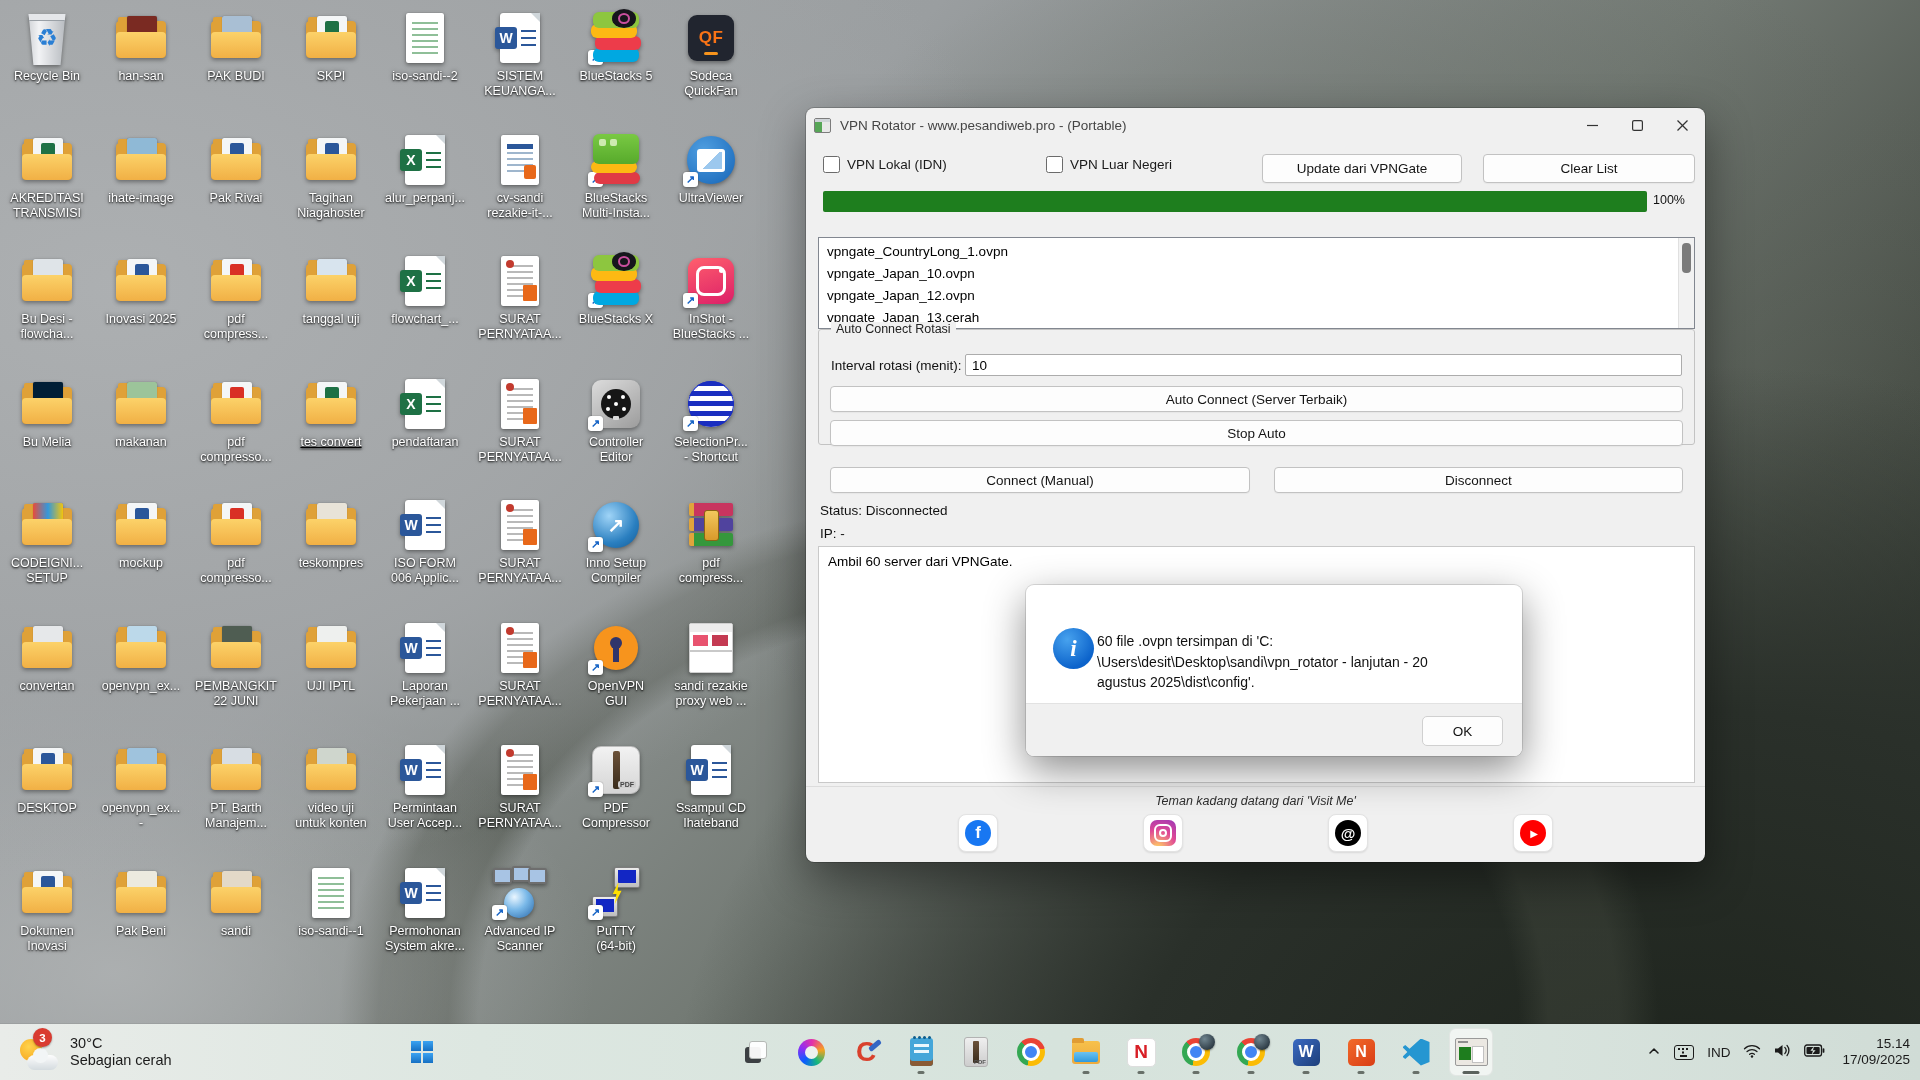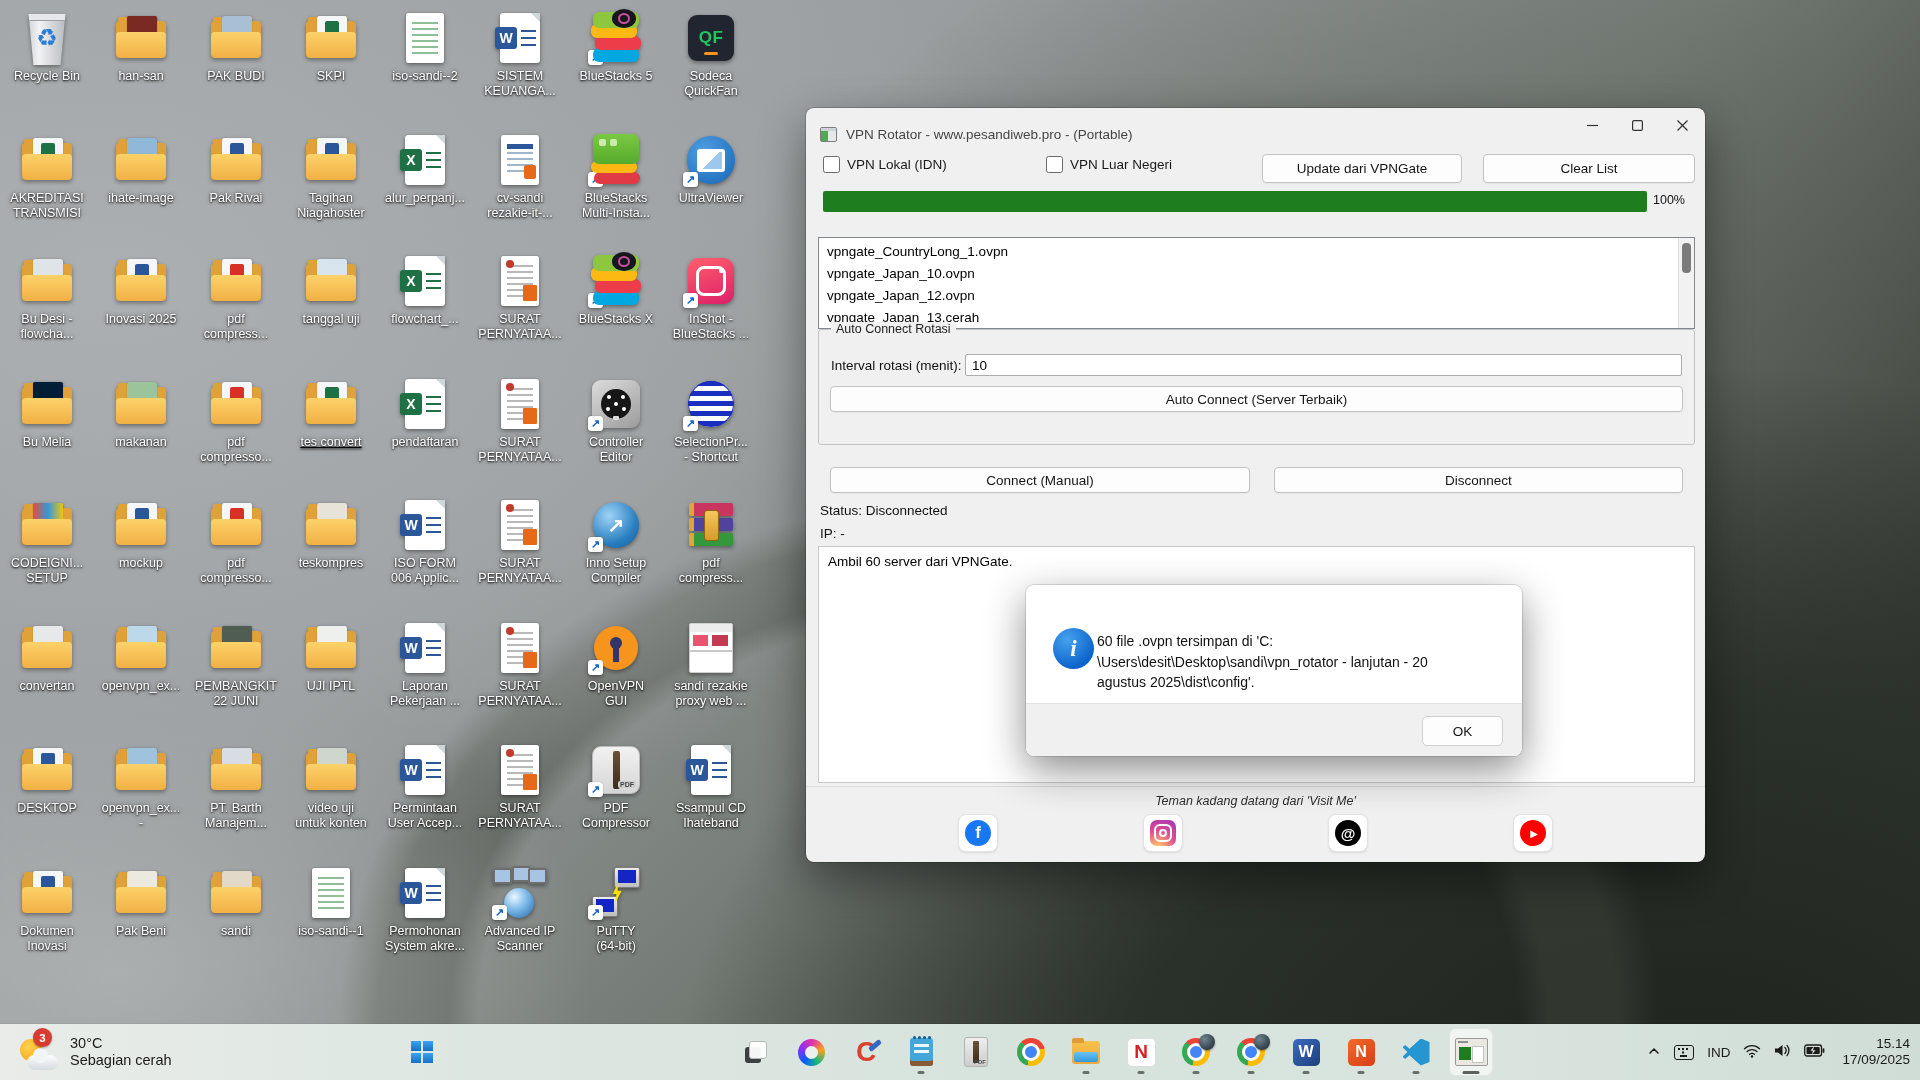--- a/index.html
+++ b/index.html
@@ -68,21 +68,21 @@
   .g-bsmulti .t{top:0;left:2px;right:2px;height:30px;background:linear-gradient(#79c943,#57aa2b);z-index:3}
   .g-bsmulti .t::before{content:"";position:absolute;top:5px;left:6px;width:7px;height:7px;border-radius:2px;background:#cdeab0;box-shadow:11px 0 0 #cdeab0}
   .g-bsmulti .y{top:27px;left:0;right:4px;height:12px;background:#fdb913;z-index:2}
   .g-bsmulti .r{top:38px;left:3px;right:1px;height:12px;background:#e03a45;z-index:1}
   .g-ultraviewer{width:48px;height:48px;border-radius:50%;background:radial-gradient(circle at 35% 30%,#4f9ee0,#1565b8);
     display:flex;align-items:center;justify-content:center}
   .g-ultraviewer i{width:22px;height:17px;background:linear-gradient(135deg,#fff 50%,#9cc8ee 50%);border:3px solid #fff;border-radius:3px}
   .g-inshot{width:46px;height:46px;border-radius:11px;background:linear-gradient(160deg,#ff5f6d,#dc1f68)}
   .g-inshot i{position:absolute;inset:8px;border:3px solid #fff;border-radius:8px}
   .g-inshot i::after{content:"";position:absolute;top:-1px;right:-1px;width:5px;height:5px;border-radius:50%;background:#fff}
-  .g-qf{width:46px;height:46px;border-radius:9px;background:#21252f;color:#22c55e;font-weight:800;font-size:17px;
+  .g-qf{width:46px;height:46px;border-radius:9px;background:#21252f;color:#f97316;font-weight:800;font-size:17px;
     display:flex;align-items:center;justify-content:center;letter-spacing:.5px}
   .g-qf::after{content:"";position:absolute;bottom:6px;width:14px;height:3px;background:#f7941d;border-radius:2px}
   .g-controller{width:48px;height:48px;border-radius:9px;background:linear-gradient(145deg,#dcdcdc,#9c9c9c);
     display:flex;align-items:center;justify-content:center}
   .g-controller i{width:30px;height:30px;border-radius:50%;background:#161616;position:relative}
   .g-controller i::before{content:"";position:absolute;left:13px;top:13px;width:4px;height:4px;border-radius:50%;background:#fff;
     box-shadow:-8px 5px 0 #fff,8px 5px 0 #fff,-7px -7px 0 #fff,7px -7px 0 #fff}
   .g-controller i::after{content:"";position:absolute;left:12px;bottom:-1px;width:6px;height:4px;background:#dcdcdc;border-radius:1px}
   .g-selection{width:46px;height:46px;border-radius:50%;
     background:repeating-linear-gradient(180deg,#1a2ec0 0 5px,#fff 5px 10px);box-shadow:inset 0 0 0 1px #1a2ec0}
@@ -123,21 +123,21 @@
   .g-putty b{position:absolute;left:21px;top:15px;width:12px;height:22px;background:#ffe000;
     clip-path:polygon(62% 0,15% 55%,45% 55%,32% 100%,88% 40%,55% 40%);filter:drop-shadow(0 0 1px #6b5a00)}
   .g-recycle{width:44px;height:54px;display:flex;align-items:center;justify-content:center}
   .g-recycle i{position:absolute;inset:2px 2px 0 2px;background:linear-gradient(90deg,#cdd0d4,#f2f3f5 30%,#b4b8bd);
     clip-path:polygon(4% 2%,96% 2%,84% 100%,16% 100%);border-radius:3px}
   .g-recycle i::before{content:"";position:absolute;top:0;left:0;right:0;height:7px;background:#e5e7ea;border-bottom:1px solid #9aa0a6}
   .g-recycle b{position:relative;color:#2a7fd4;font-size:24px;line-height:1;font-weight:400}
   
   #vpnwin{position:absolute;left:806px;top:108px;width:899px;height:754px;background:#f0f0f0;border-radius:8px;
     box-shadow:0 16px 46px rgba(0,0,0,.42),0 0 0 1px rgba(0,0,0,.18);font-size:13.5px;color:#1a1a1a}
-  .tbar{height:34px;display:flex;align-items:flex-end;padding:0 0 0 14px;border-radius:8px 8px 0 0}
+  .tbar{height:34px;display:flex;align-items:center;padding:0 0 0 8px;border-radius:8px 8px 0 0}
   .wicon{width:15px;height:13px;background:linear-gradient(90deg,#57a657 0 45%,#e8e8e8 45%);border:1px solid #7c7c7c;
     border-radius:2px;position:relative;flex:0 0 auto}
   .wicon::before{content:"";position:absolute;top:0;left:0;right:0;height:3px;background:#cfd4d8}
   .ttl{margin-left:9px;color:#454545;font-size:13.5px;flex:1;white-space:nowrap;overflow:hidden}
   .wctl{display:flex;height:34px}
   .wctl span{width:45px;display:flex;align-items:center;justify-content:center;color:#333}
   .grp{position:absolute;border:1px solid #c3c3c3;border-radius:3px}
   .grp>label{position:absolute;top:-8px;left:12px;background:#f0f0f0;padding:0 5px;font-size:12.5px;color:#222}
   .btn{position:absolute;background:#fdfdfd;border:1px solid #c2c2c2;border-radius:4px;display:flex;align-items:center;
     justify-content:center;font-size:13.5px;color:#151515;box-shadow:0 1px 1px rgba(0,0,0,.04)}
@@ -957,20 +957,21 @@
         <span class="lthumb"></span>
       </span>
     </ul>
 
   <div class="grp" style="left:12px;top:221px;width:875px;height:114px">
     <label>Auto Connect  Rotasi</label>
   </div>
   <div class="stxt" style="left:25px;top:250px">Interval rotasi (menit):</div>
   <input class="wfield" style="left: 159px; top: 246px; width: 717px; height: 22px;" value="10">
   <div class="btn" style="left:24px;top:278px;width:851px;height:24px">Auto Connect (Server Terbaik)</div>
+  <div class="btn" style="left:24px;top:312px;width:851px;height:24px">Stop Auto</div>
 
   <div class="btn" style="left:24px;top:359px;width:418px;height:24px">Connect (Manual)</div>
   <div class="btn" style="left:468px;top:359px;width:407px;height:24px">Disconnect</div>
 
   <div class="stxt" style="left:14px;top:395px">Status: Disconnected</div>
   <div class="stxt" style="left:14px;top:418px">IP: -</div>
 
   <div id="logbox"><span>Ambil 60 server dari VPNGate.</span></div>
 
   <div id="wfooter">

